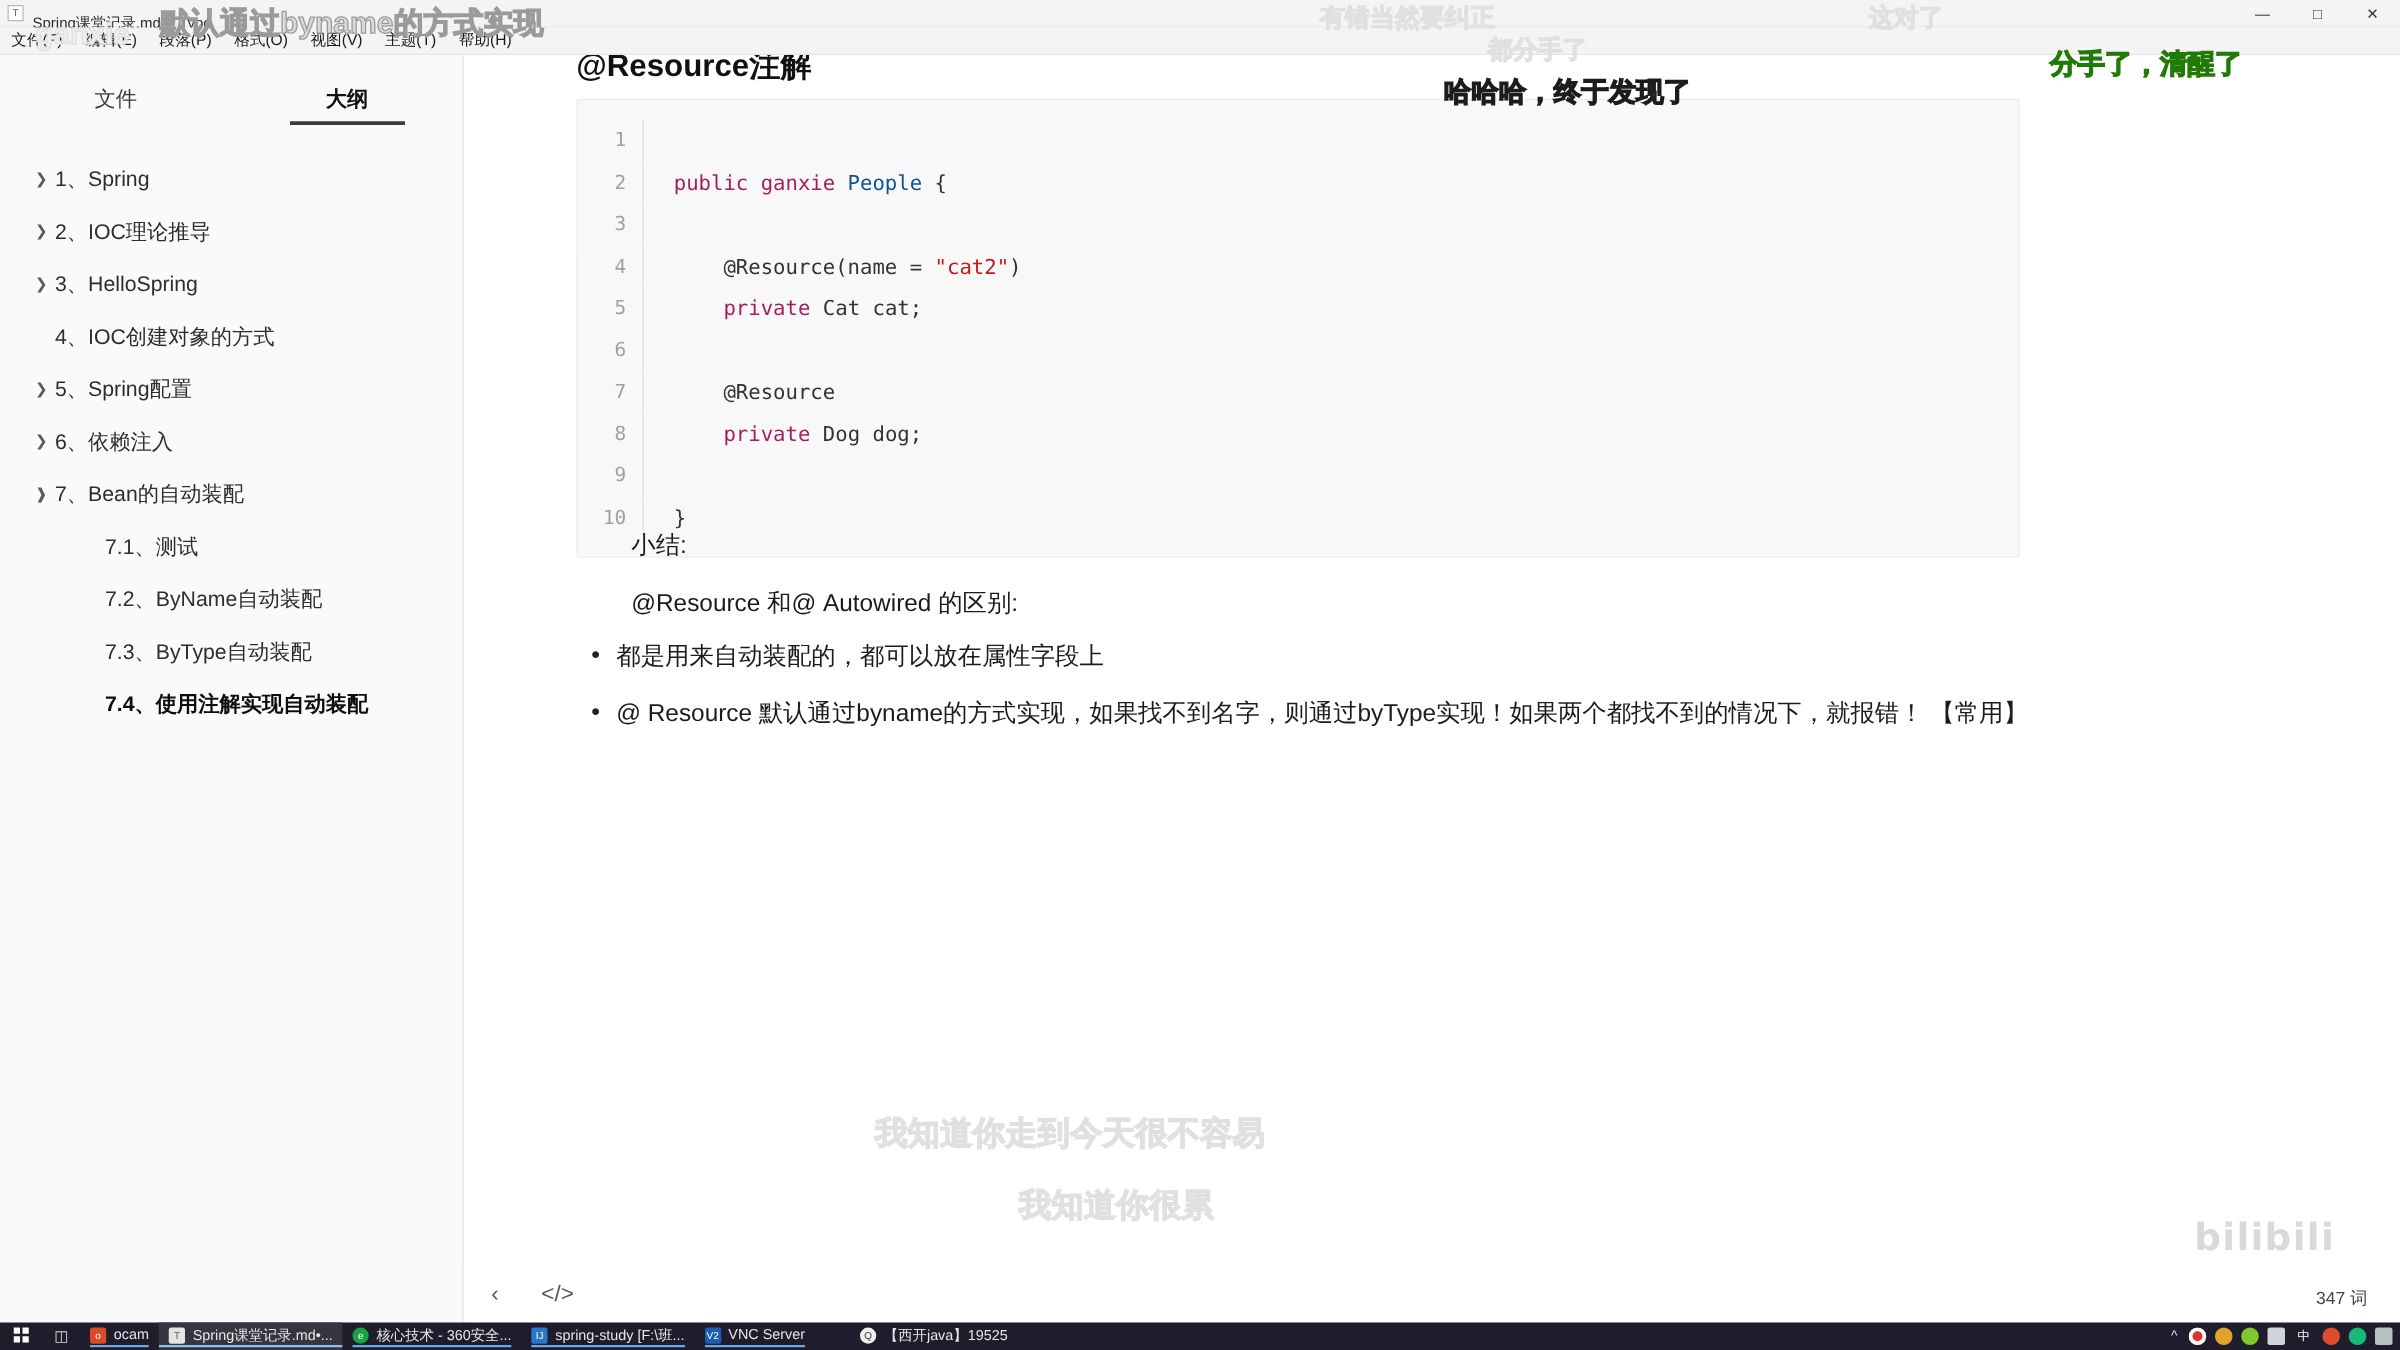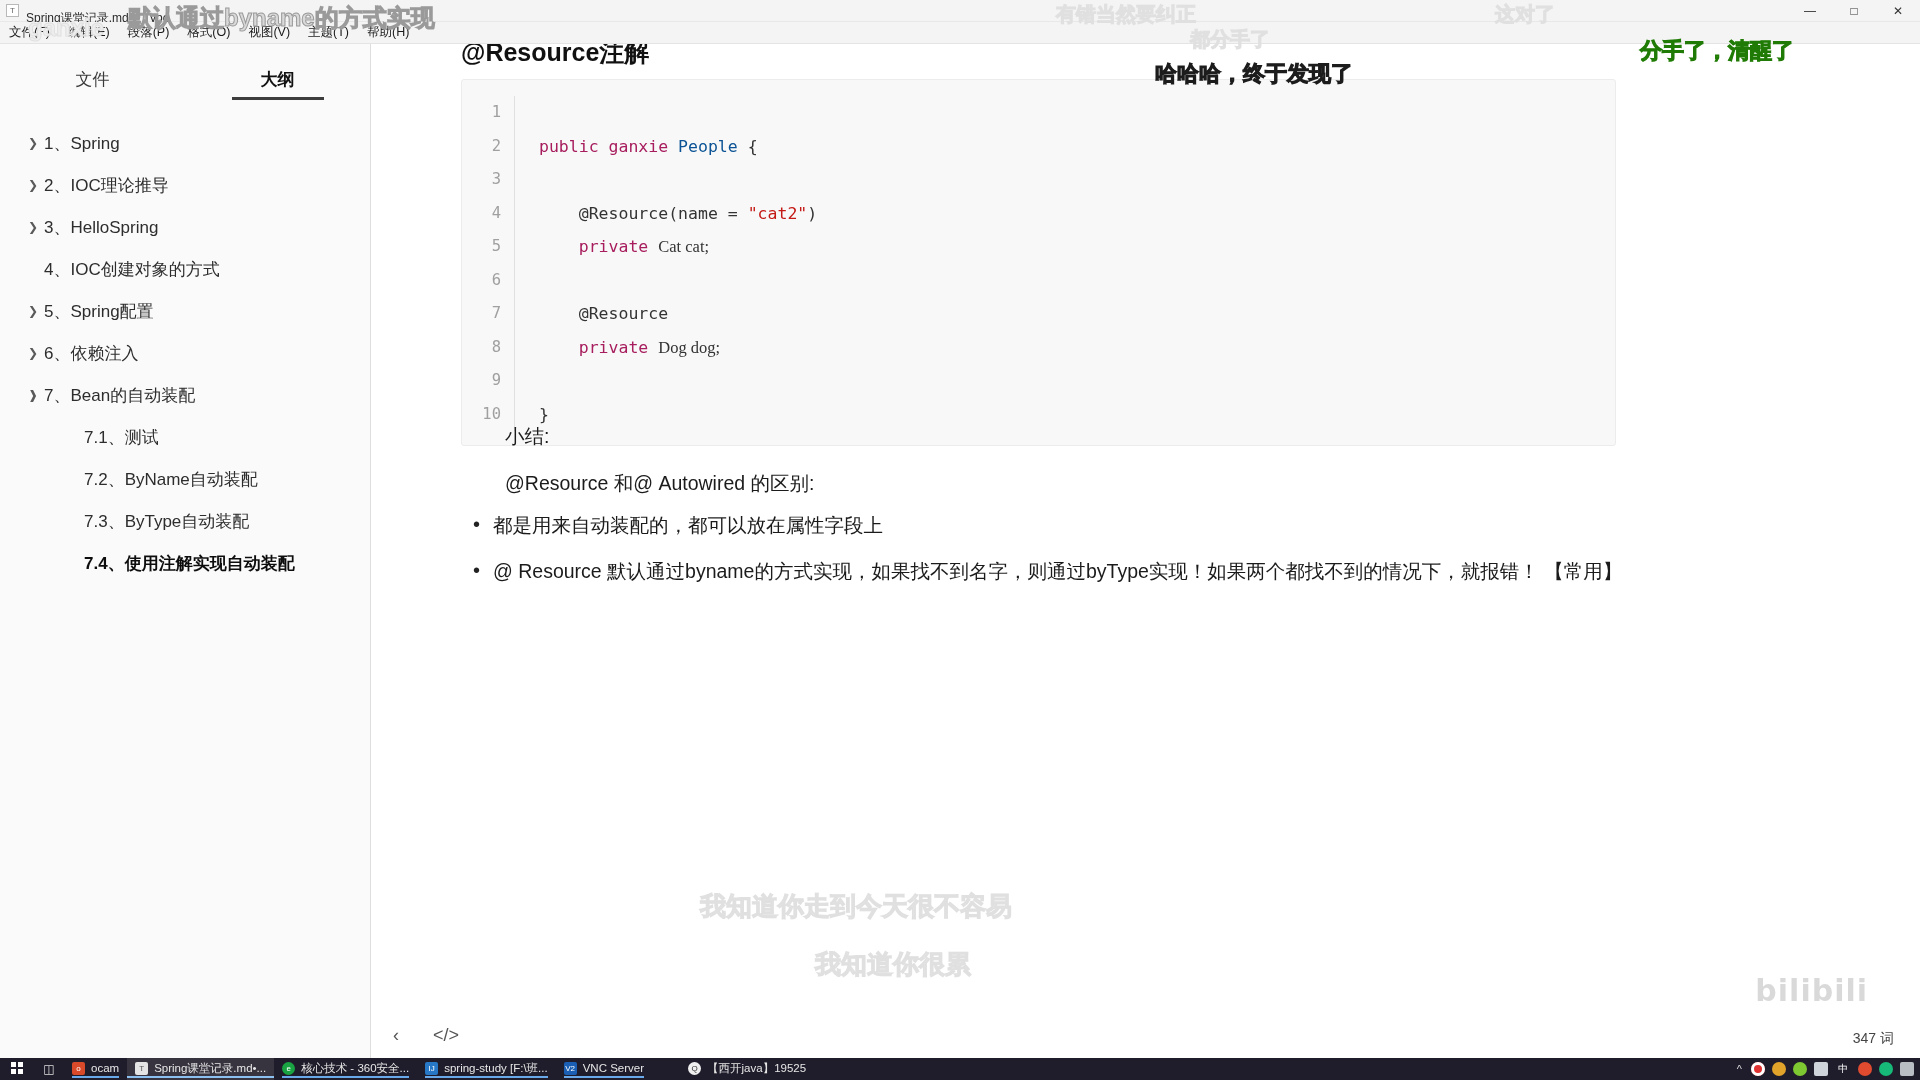--- a/index.html
+++ b/index.html
@@ -91,21 +91,21 @@
   .gut{
     width:52px; text-align:right; color:#a0a0a0; padding-right:13px;
     font-size:15.5px; user-select:none;
   }
   .cc{ border-left:1px solid #e0e0e0; padding-left:24px; white-space:pre; color:#2b2b2b; }
   .kw{ color:#a71d5d; }
   .cls{ color:#0b5394; }
   .ann{ color:#333; }
   .str{ color:#c41a16; }
   .pun{ color:#333; }
-  .typ{ color:#333;font-family:Liberation Serif, serif; }
+  .typ{ color:#333; }
 
   
   .para{
     position:absolute; left:90px; font-size:19.5px; color:#1b1b1b;
     line-height:28px;
     margin-left:44px;
   }
   .bullets{
     position:absolute; left:90px; width:1310px;
     font-size:19.5px; color:#1b1b1b;

